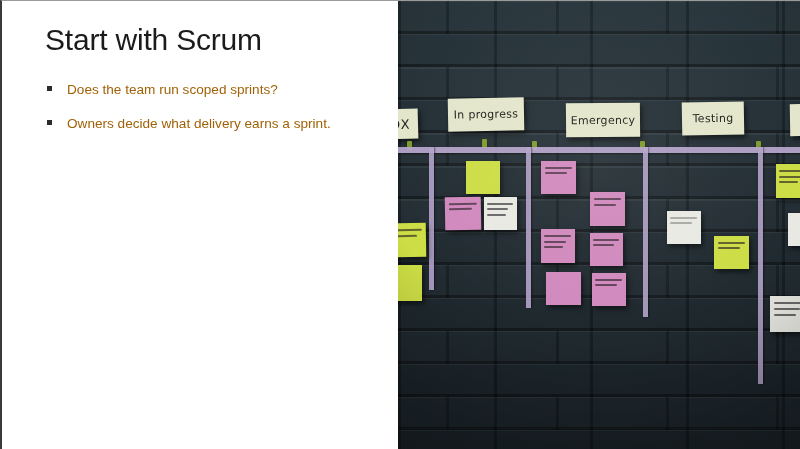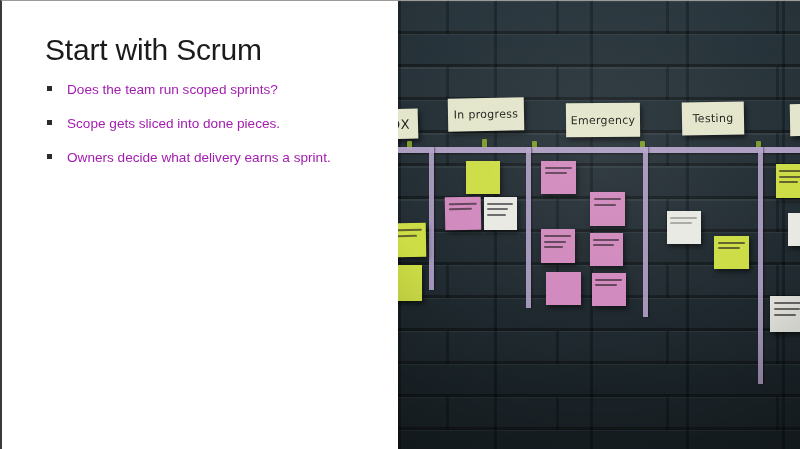--- a/index.html
+++ b/index.html
@@ -29,21 +29,21 @@
     top: 0;
     width: 396px;
     height: 449px;
     background: #ffffff;
     z-index: 5;
   }
 
   #page-title {
     position: absolute;
     left: 43px;
-    top: 32px;
+    top: 22px;
     font-size: 30px;
     font-weight: 300;
     letter-spacing: -0.2px;
     color: #1b1b1b;
     white-space: nowrap;
   }
 
   #bullet-list {
     position: absolute;
     left: 44px;
@@ -52,21 +52,21 @@
     list-style: none;
     margin: 0;
     padding: 0;
   }
   #bullet-list li {
     position: relative;
     padding-left: 21px;
     margin-bottom: 12px;
     font-size: 13.6px;
     line-height: 1.62;
-    color: #a21caf;
+    color: #a16207;
   }
   #bullet-list li .sq {
     position: absolute;
     left: 1px;
     top: 7px;
     width: 5px;
     height: 5px;
     background: #2b2b2b;
   }
 
@@ -197,24 +197,20 @@
 
     <div id="page-title">Start with Scrum</div>
 
     <ul id="bullet-list">
       <li>
         <span class="sq"></span>
         <span>Does the team run scoped sprints?</span>
       </li>
       <li>
         <span class="sq"></span>
-        <span>Scope gets sliced into done pieces.</span>
-      </li>
-      <li>
-        <span class="sq"></span>
         <span>Owners decide what delivery earns a sprint.</span>
       </li>
     </ul>
   </div>
 
   <div id="photo">
 
     <div class="brick-rows"></div>
     <div class="brick-cols"></div>
     <div class="brick-cols offset"></div>

